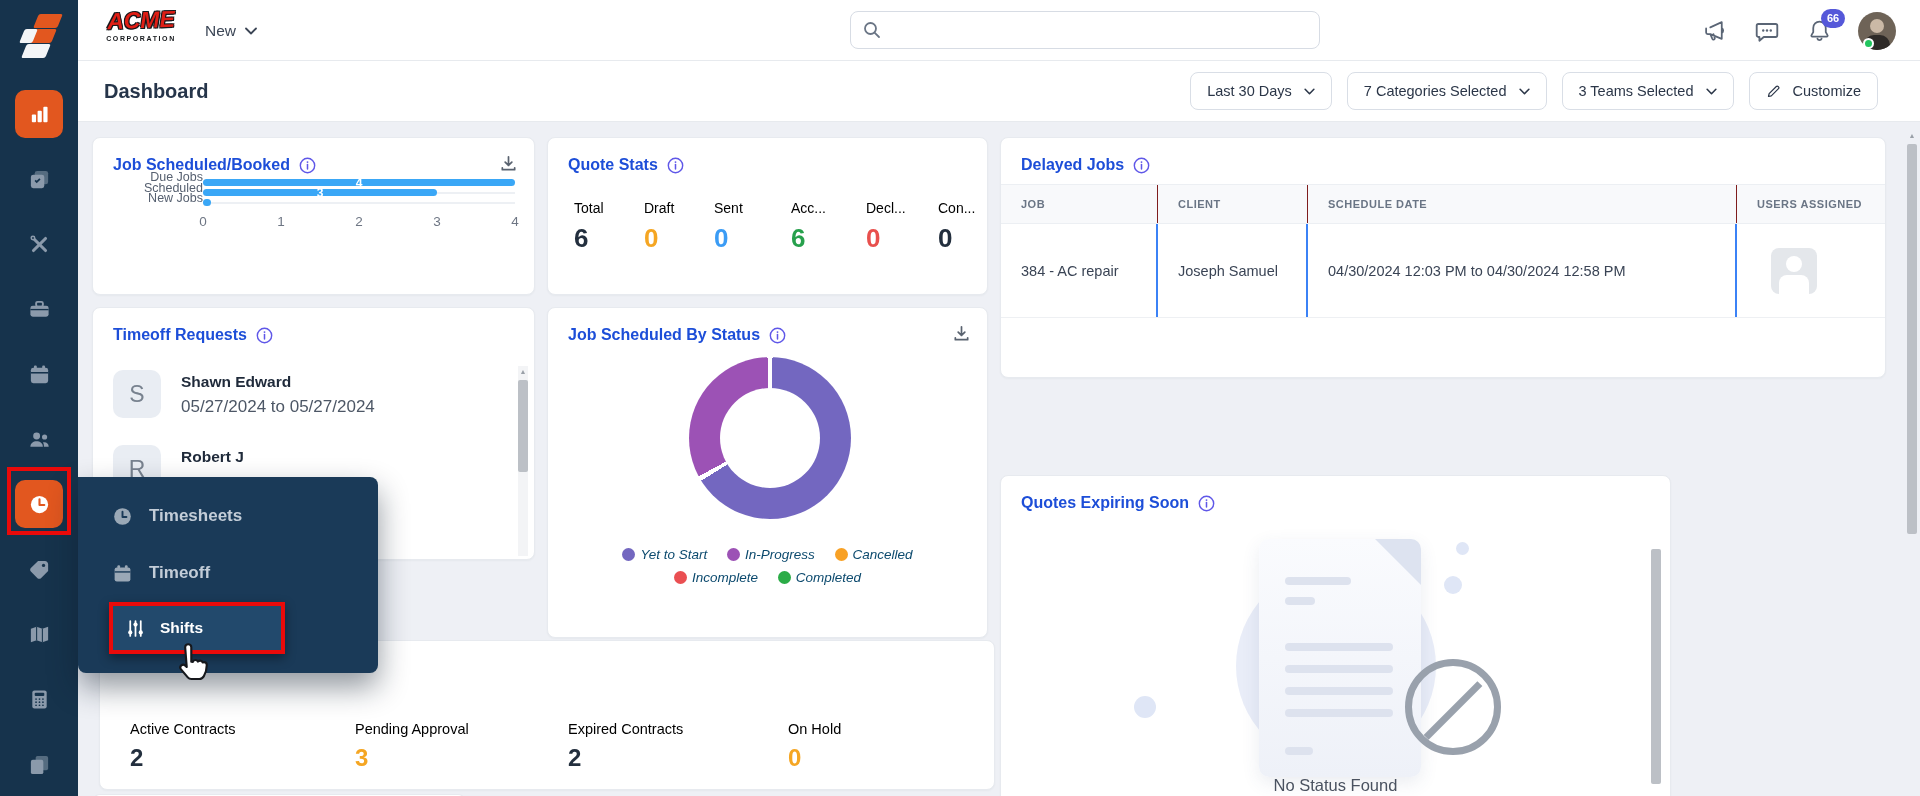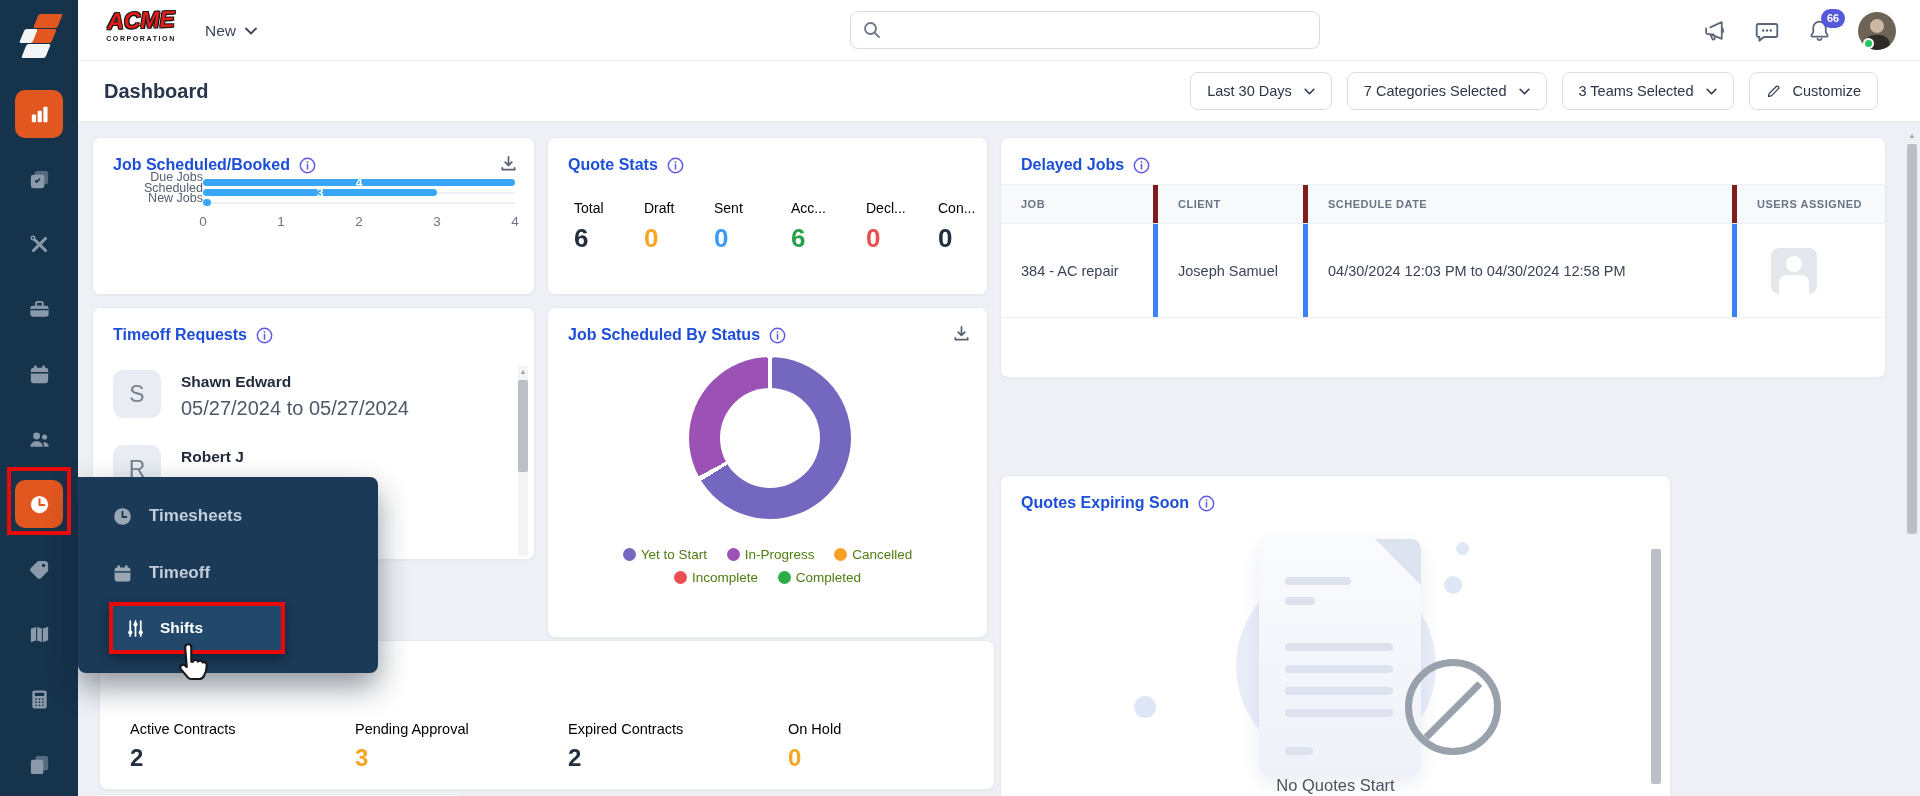--- a/index.html
+++ b/index.html
@@ -72,39 +72,39 @@
   
   .stat-row { position:absolute; display:flex; }
   .stat { }
   .stat .sl { font-size:14px; color:#000000; margin-bottom:7px; white-space:nowrap; }
   .stat .sv { font-size:26px; font-weight:700; }
 
   
   .dj-table { position:absolute; left:0; top:46px; width:100%; }
   .dj-hrow, .dj-row { display:grid; grid-template-columns:157px 150px 429px 1fr; }
   .dj-hrow { background:#f8f9fb; border-top:1px solid #eceff3; border-bottom:1px solid #eceff3; height:40px; align-items:center; }
-  .dj-hcell { font-size:11px; font-weight:700; letter-spacing:.5px; color:#6a7585; padding-left:20px; height:100%; display:flex; align-items:center; border-right:5px solid #7f1d1d; }
+  .dj-hcell { font-size:11px; font-weight:700; letter-spacing:.5px; color:#6a7585; padding-left:20px; height:100%; display:flex; align-items:center; border-right:1px solid #7f1d1d; }
   .dj-hcell:last-child { border-right:none; }
   .dj-row { height:94px; align-items:center; border-bottom:1px solid #eef0f3; }
-  .dj-cell { font-size:14.5px; color:#3a4455; padding-left:20px; height:100%; display:flex; align-items:center; border-right:5px solid #3b82f6; }
+  .dj-cell { font-size:14.5px; color:#3a4455; padding-left:20px; height:100%; display:flex; align-items:center; border-right:2px solid #3b82f6; }
   .dj-cell:last-child { border-right:none; }
   .avatar-ph { width:46px; height:46px; border-radius:8px; background:#e4e7eb; position:relative; overflow:hidden; margin-left:14px; }
   .avatar-ph .head { position:absolute; left:15px; top:8px; width:16px; height:16px; border-radius:50%; background:#fff; }
   .avatar-ph .bod { position:absolute; left:8px; top:27px; width:30px; height:19px; border-radius:8px 8px 0 0; background:#fff; }
 
   
   .to-item { position:absolute; left:20px; display:flex; gap:20px; }
   .to-av { width:48px; height:48px; border-radius:10px; background:#e9edf3; color:#78828f; font-size:23px; display:flex; align-items:center; justify-content:center; }
   .to-name { font-size:15.5px; font-weight:700; color:#1f2a3a; margin-top:3px; }
-  .to-range { font-size:20px; color:#4d5766; margin-top:6px; }
+  .to-range { font-size:17px; color:#4d5766; margin-top:6px; }
 
   
   .donut { position:absolute; left:141px; top:49px; width:162px; height:162px; border-radius:50%; }
   .donut::after { content:""; position:absolute; left:31px; top:31px; width:100px; height:100px; border-radius:50%; background:#fff; }
-  .legend { position:absolute; left:0; top:236px; width:100%; text-align:center; font-size:13.5px; color:#4d7c0f; line-height:21px; }
+  .legend { position:absolute; left:0; top:236px; width:100%; text-align:center; font-size:13.5px; color:#0c4a6e; line-height:21px;font-style:italic; }
   .li { display:inline-flex; align-items:center; gap:5px; margin:0 8px; }
   .ldot { width:13px; height:13px; border-radius:50%; display:inline-block; }
 
   
   .q-circle { position:absolute; left:235px; top:90px; width:200px; height:200px; border-radius:50%; background:#e9edf8; }
   .q-doc { position:absolute; left:258px; top:63px; width:162px; height:238px; background:linear-gradient(180deg,#fafbfe,#eef1f8); border-radius:10px; box-shadow:0 6px 18px rgba(60,80,120,.10); }
   .q-fold { position:absolute; right:0; top:0; width:0; height:0; border-left:46px solid transparent; border-top:46px solid #dde3f0; border-radius:0 10px 0 0; }
   .q-line { position:absolute; height:8px; border-radius:4px; background:#dde2ee; }
   .q-ban { position:absolute; left:404px; top:183px; width:96px; height:96px; border:7px solid #99a1ac; border-radius:50%; background:transparent; }
   .q-ban::after { content:""; position:absolute; left:3px; top:41px; width:76px; height:7px; background:#99a1ac; transform:rotate(-45deg); }
@@ -518,21 +518,21 @@
         <div class="q-fold"></div>
         <div class="q-line" style="left:26px;top:38px;width:66px;"></div>
         <div class="q-line" style="left:26px;top:58px;width:30px;"></div>
         <div class="q-line" style="left:26px;top:104px;width:108px;"></div>
         <div class="q-line" style="left:26px;top:126px;width:108px;"></div>
         <div class="q-line" style="left:26px;top:148px;width:108px;"></div>
         <div class="q-line" style="left:26px;top:170px;width:108px;"></div>
         <div class="q-line" style="left:26px;top:208px;width:28px;"></div>
       </div>
       <div class="q-ban"></div>
-      <div class="q-empty">No Quotes Start</div>
+      <div class="q-empty">No Status Found</div>
       <div class="sb" style="right:8px;top:28px;height:300px;">
         <div class="th" style="top:45px;height:235px"></div>
           <div class="ar" style="bottom:2px">▼</div>
       </div>
     </section>
 
     <section class="card" style="left:21px;top:518px;width:896px;height:150px;">
       <div class="stat-row" style="left:30px;top:80px;">
         <div class="stat" style="width:225px">
             <div class="sl" style="font-size:14.5px">Active Contracts</div>

